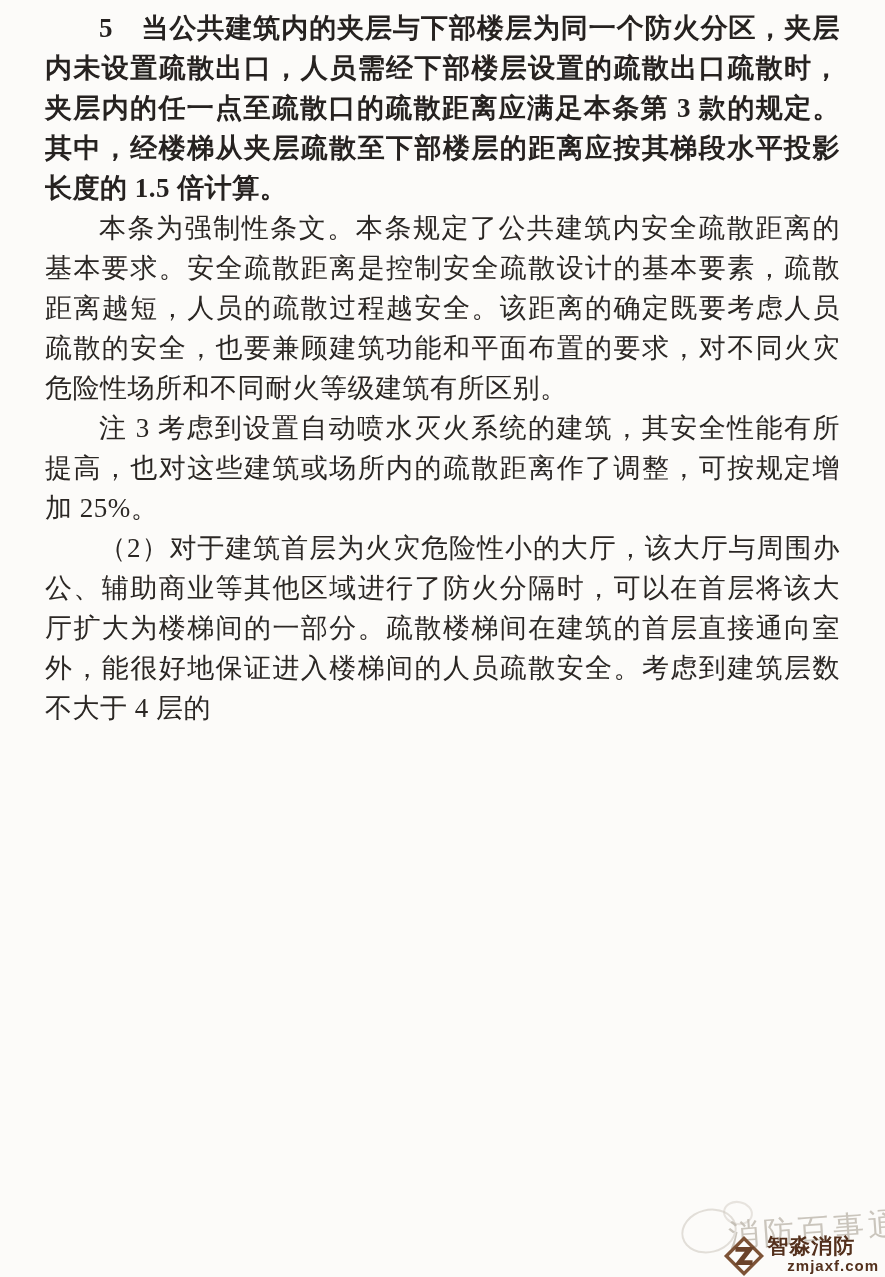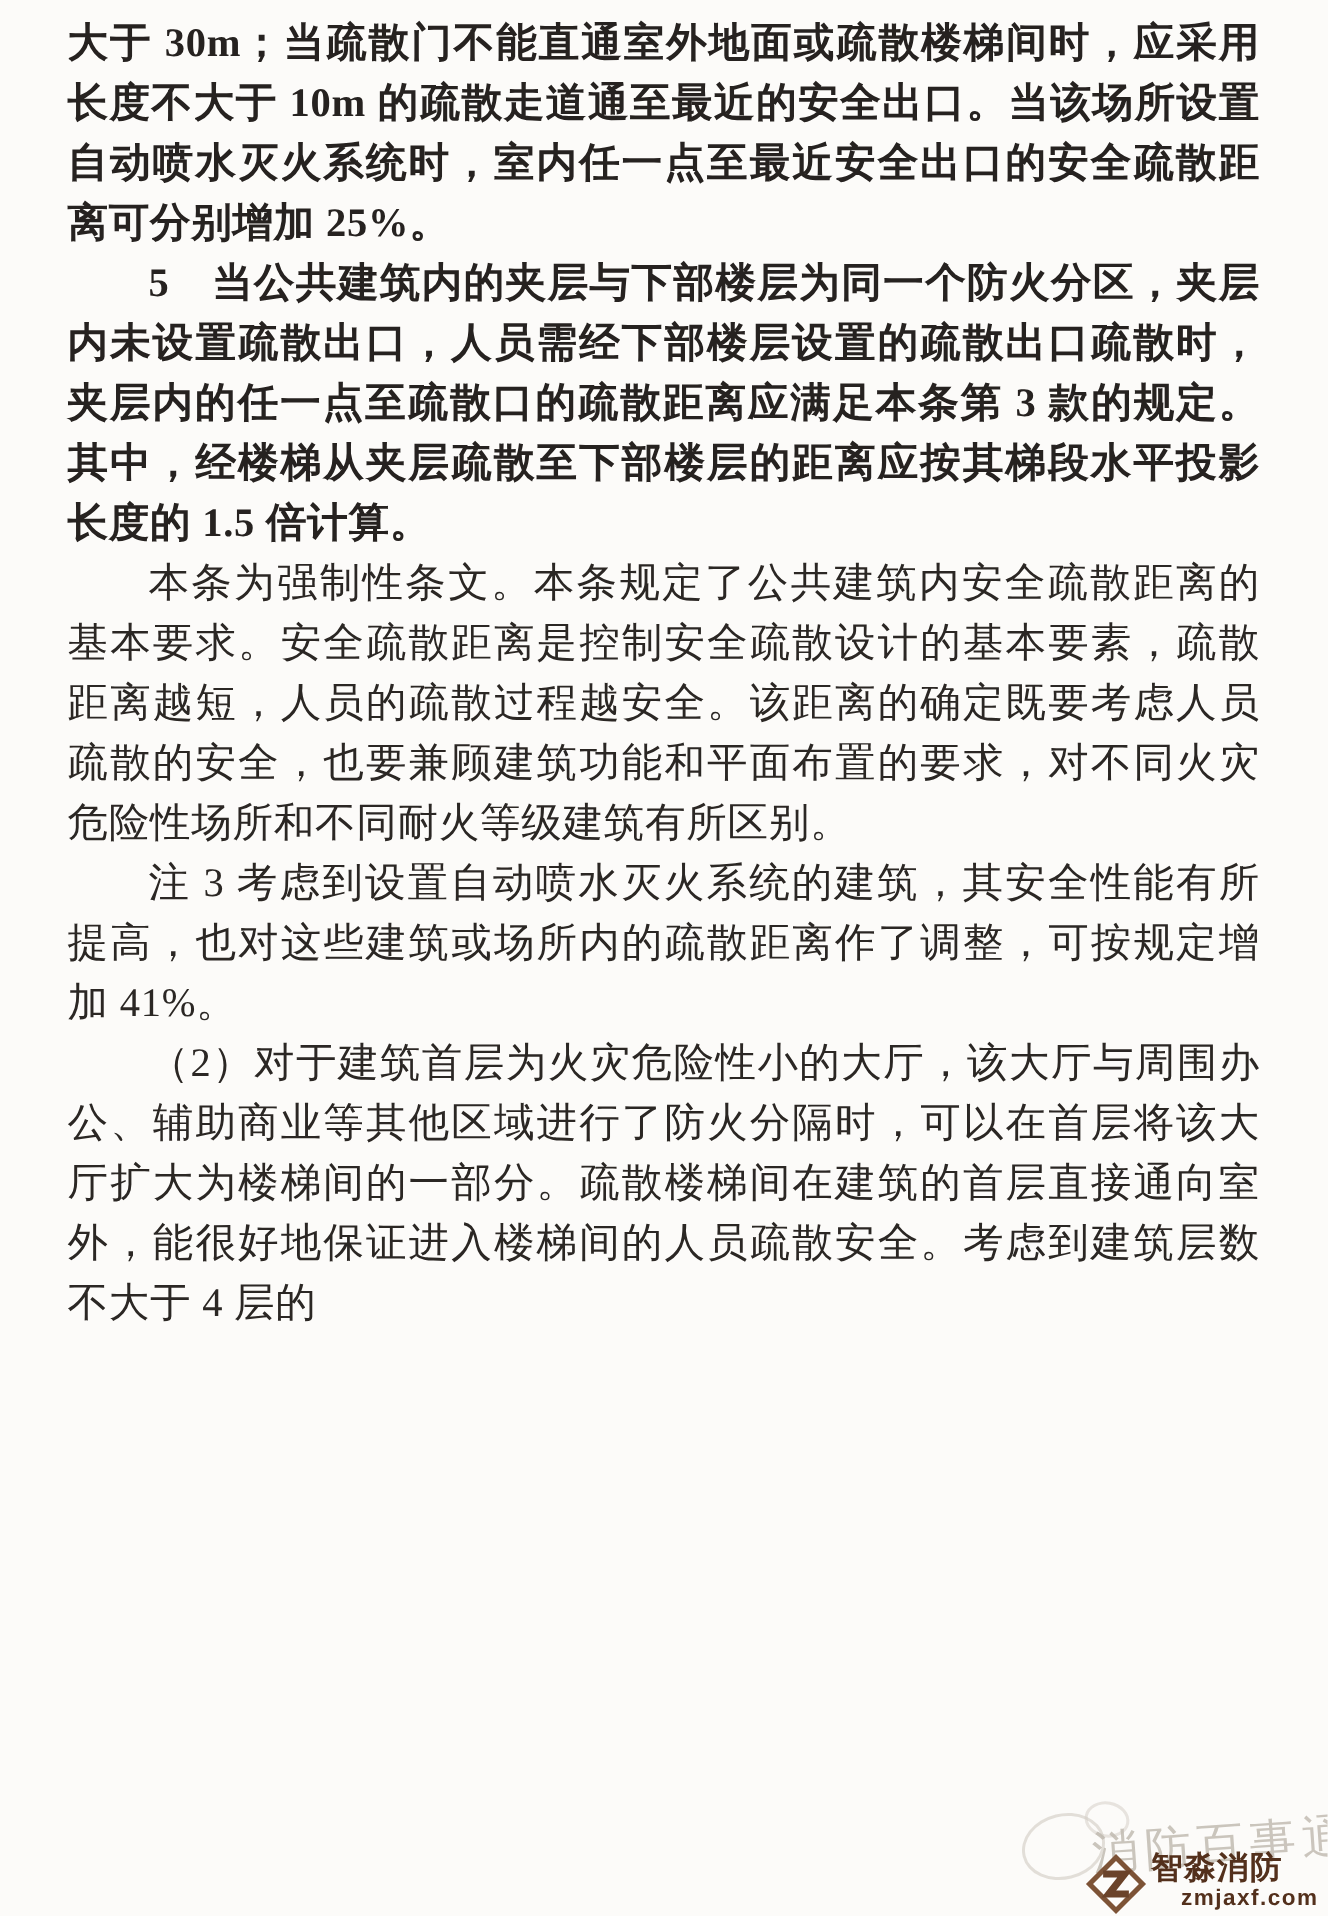--- a/index.html
+++ b/index.html
@@ -106,29 +106,28 @@
     line-height: 17px;
     color: #53301c;
     letter-spacing: 1px;
     margin-left: 20px;
   }
 </style>
 </head>
 <body>
 
 <div class="page">
-  <p class="clause no-indent">大于 30m；当疏散门不能直通室外地面或疏散楼梯间时，应采用长度不大于 10m 的疏散走道通至最近的安全出口。当该场所设置自动喷水灭火系统时，室内任一点至最近安全出口的安全疏散距离可分别增加 25%。</p>
 
   <p class="clause">5　当公共建筑内的夹层与下部楼层为同一个防火分区，夹层内未设置疏散出口，人员需经下部楼层设置的疏散出口疏散时，夹层内的任一点至疏散口的疏散距离应满足本条第 3 款的规定。其中，经楼梯从夹层疏散至下部楼层的距离应按其梯段水平投影长度的 1.5 倍计算。</p>
 
 
   <p>本条为强制性条文。本条规定了公共建筑内安全疏散距离的基本要求。安全疏散距离是控制安全疏散设计的基本要素，疏散距离越短，人员的疏散过程越安全。该距离的确定既要考虑人员疏散的安全，也要兼顾建筑功能和平面布置的要求，对不同火灾危险性场所和不同耐火等级建筑有所区别。</p>
 
 
-  <p>注 3 考虑到设置自动喷水灭火系统的建筑，其安全性能有所提高，也对这些建筑或场所内的疏散距离作了调整，可按规定增加 41%。</p>
+  <p>注 3 考虑到设置自动喷水灭火系统的建筑，其安全性能有所提高，也对这些建筑或场所内的疏散距离作了调整，可按规定增加 25%。</p>
 
 
   <p><span>（2）对于建筑首层为火灾危险性小的大厅，该大厅与周围办公、辅助商业等其他区域进行了防火分隔时，可以在首层将该大厅扩大为楼梯间的一部分。疏散楼梯间在建筑的首层直接通向室外，能很好地保证进入楼梯间的人员疏散安全。考虑到建筑层数不大于 4 层的</span></p>
 
 </div>
 
 <div class="wm-seal-circle"></div>
 <div class="wm-seal-circle-small"></div>
 
 <div class="wm-gray-text">消防百事通</div>

